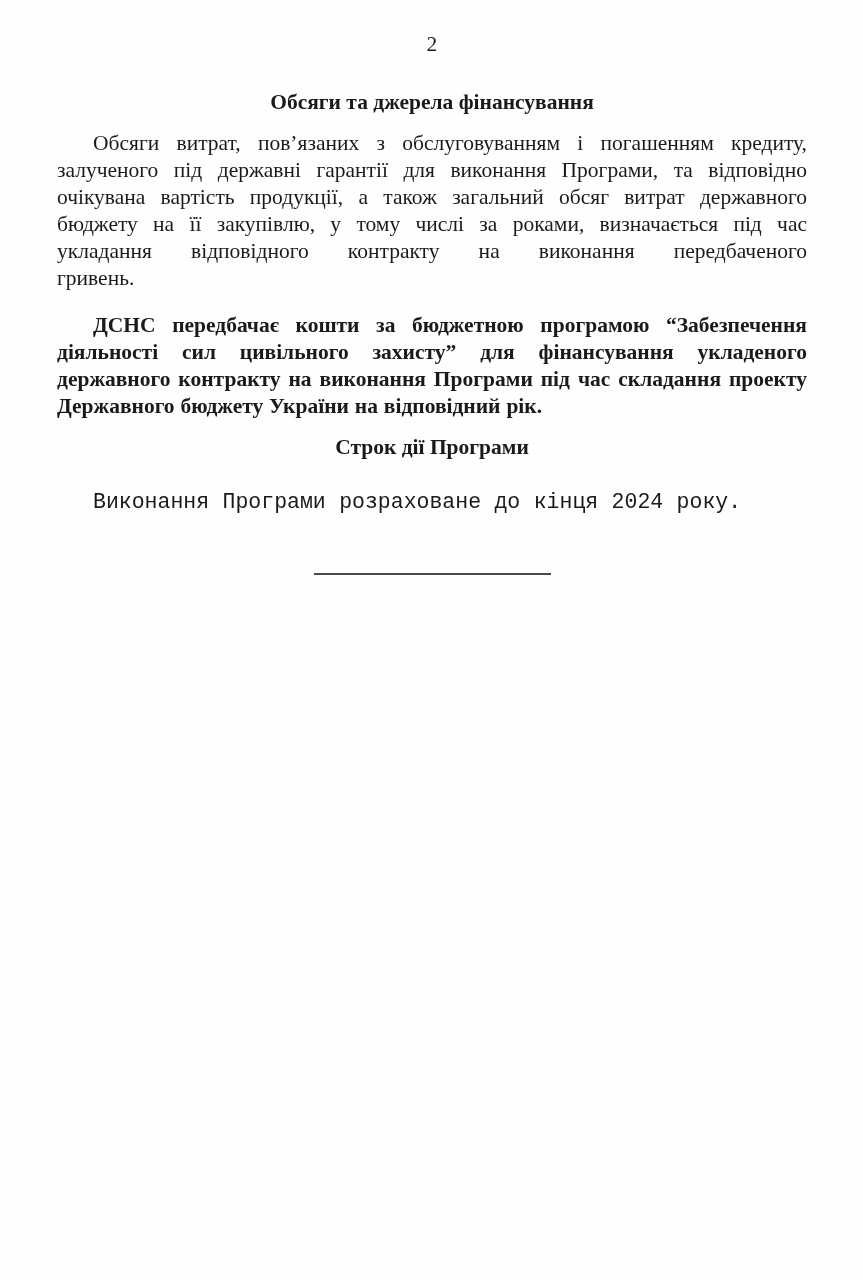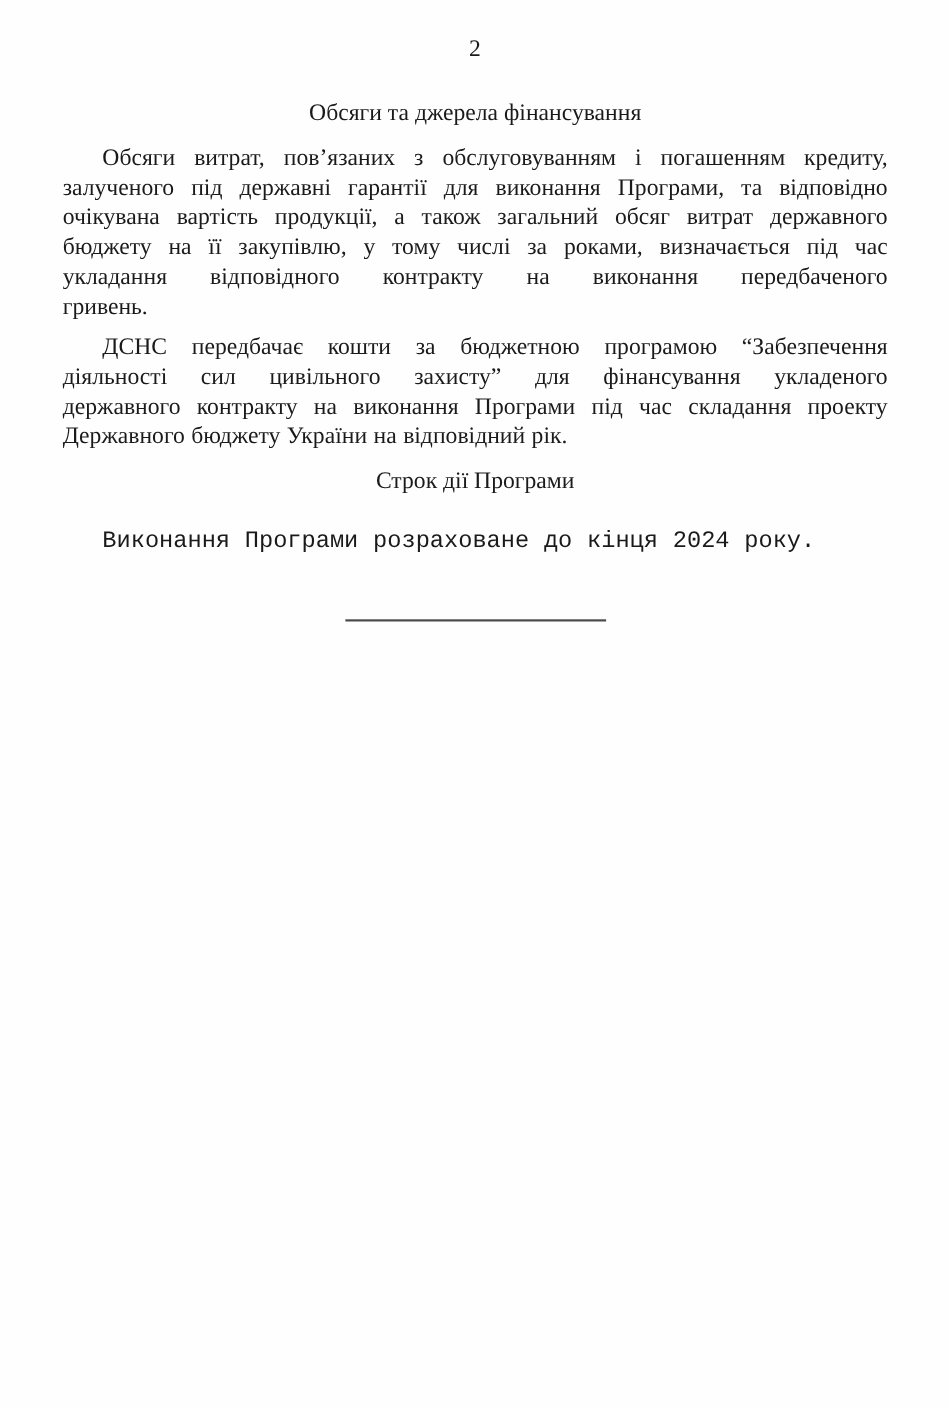--- a/index.html
+++ b/index.html
@@ -26,34 +26,35 @@
     width: 750px;
   }
   .page-number {
     margin-top: 31px;
     text-align: center;
     letter-spacing: 0.5px;
   }
   .doc-heading {
     margin-top: 31px;
     text-align: center;
-    font-weight: normal;
+    font-weight: bold;
     font-size: 21.5px;
     line-height: 27px;
   }
   .heading-term {
     margin-top: 14px;
   }
   .paragraph {
     margin: 0;
   }
   .para-first {
   }
   .para-second {
-    margin-top: 10px;
+    margin-top: 20px;
+    font-weight: bold;
   }
   .para-term {
     margin-top: 28px;
     font-family: Liberation Mono, monospace;
   }
   .line {
     text-align: justify;
     text-align-last: justify;
     white-space: normal;
     word-spacing: 0.5px;

